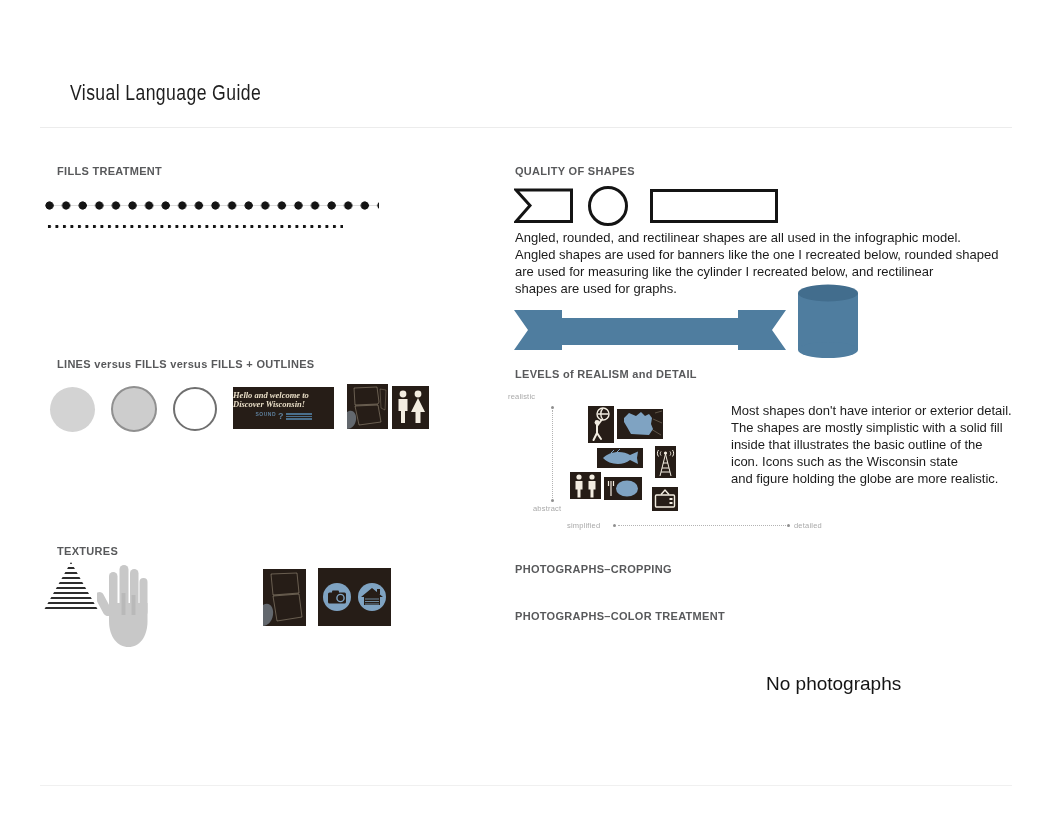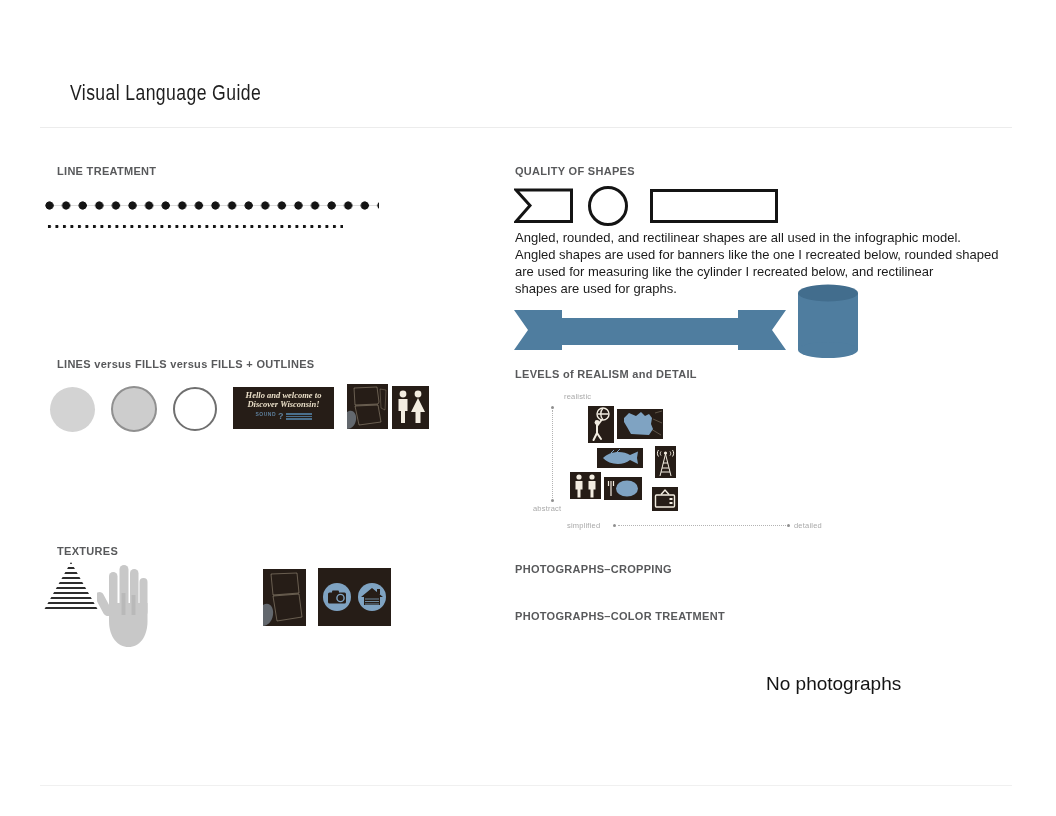--- a/index.html
+++ b/index.html
@@ -33,21 +33,21 @@
     height:5px;
     background-image:radial-gradient(circle at 2.4px 2.4px,#141414 1.5px,rgba(0,0,0,0) 1.9px);
     background-size:7.5px 5px;
     background-repeat:repeat-x;
   }
   .circle{border-radius:50%;}
   .c-fill{width:45px;height:45px;background:#d3d3d3;}
   .c-fill-outline{width:46px;height:46px;background:#cdcdcd;border:2px solid #909090;}
   .c-outline{width:44px;height:44px;background:#fff;border:2px solid #6f6f6f;}
   .tile{background:var(--tile-dark);}
-  .bubble-tile{width:101px;height:42px;padding-top:4px;text-align:center;}
+  .bubble-tile{width:101px;height:42px;padding-top:4px;text-align:left;}
   .bubble-script{font-family:"Liberation Serif",serif;font-style:italic;font-weight:bold;font-size:8.5px;line-height:9px;color:#e9dec7;}
   .bubble-row{display:flex;align-items:flex-start;justify-content:center;gap:2px;margin-top:3px;}
   .bubble-sound{font-size:5px;font-weight:bold;color:#5d7f9b;letter-spacing:0.5px;line-height:5px;}
   .bubble-q{font-size:9px;font-weight:bold;color:#5d7f9b;line-height:8px;}
   .micro-lines{display:flex;flex-direction:column;gap:1px;padding-top:1px;}
   .micro-lines i{display:block;width:26px;height:1.5px;background:#4a6f8c;}
   .pyramid{width:54px;height:48px;clip-path:polygon(50% 0,100% 100%,0 100%);
     background:repeating-linear-gradient(to bottom,#2d2d2d 0 2px,#ffffff 2px 5px);}
   .realism-label{font-size:7.5px;color:var(--label-gray);letter-spacing:0.2px;}
   .vdotted{width:1px;border-left:1px dotted var(--axis-gray);}
@@ -58,21 +58,21 @@
   svg{display:block;}
 </style>
 </head>
 <body>
 
 <div class="page">
 
   <div class="abs title" style="left:70px;top:80px;">Visual Language Guide</div>
   <div class="abs divider" style="left:40px;top:127px;width:972px;"></div>
 
-  <div class="abs sec-head" style="left:57px;top:165px;">LINE TREATMENT</div>
+  <div class="abs sec-head" style="left:57px;top:165px;">FILLS TREATMENT</div>
   <div class="abs dot-line-bold" style="left:45px;top:201px;width:334px;"></div>
   <div class="abs dot-line-fine" style="left:47px;top:224px;width:296px;"></div>
 
   <div class="abs sec-head" style="left:57px;top:358px;">LINES versus FILLS versus FILLS + OUTLINES</div>
 
   <div class="abs circle c-fill" style="left:50px;top:387px;"></div>
   <div class="abs circle c-fill-outline" style="left:111px;top:386px;"></div>
   <div class="abs circle c-outline" style="left:173px;top:387px;"></div>
 
   <div class="abs tile bubble-tile" style="left:233px;top:387px;">
@@ -187,21 +187,21 @@
   <div class="abs" style="left:797px;top:283px;">
     <svg width="62" height="76" viewBox="0 0 62 76">
       <rect x="1" y="10" width="60" height="57" style="fill:var(--accent-blue)"></rect>
       <ellipse cx="31" cy="67" rx="30" ry="8" style="fill:var(--accent-blue)"></ellipse>
       <ellipse cx="31" cy="10" rx="30" ry="8.5" style="fill:var(--cylinder-top)"></ellipse>
     </svg>
   </div>
 
   <div class="abs sec-head" style="left:515px;top:368px;">LEVELS of REALISM and DETAIL</div>
 
-  <div class="abs realism-label" style="left:564px;top:392px;">realistic</div>
+  <div class="abs realism-label" style="left:508px;top:392px;">realistic</div>
   <div class="abs axis-dot" style="left:551px;top:406px;"></div>
   <div class="abs vdotted" style="left:552px;top:410px;height:88px;"></div>
   <div class="abs axis-dot" style="left:551px;top:499px;"></div>
   <div class="abs realism-label" style="left:533px;top:504px;">abstract</div>
 
   <div class="abs tile" style="left:588px;top:406px;width:26px;height:37px;">
     <svg width="26" height="37" viewBox="0 0 26 37">
       <g stroke="#f3ede1" fill="none" stroke-width="1.4">
         <circle cx="15" cy="8" r="6"></circle>
         <path d="M9.5,8 h11 M15,2.3 c-3,3 -3,8.5 0,11.4"></path>
@@ -273,20 +273,25 @@
       <rect x="17.5" y="15" width="3" height="2" fill="#f3ede1"></rect>
     </svg>
   </div>
 
   <div class="abs realism-label" style="left:567px;top:521px;">simplified</div>
   <div class="abs axis-dot" style="left:613px;top:524px;"></div>
   <div class="abs hdotted" style="left:618px;top:525px;width:168px;"></div>
   <div class="abs axis-dot" style="left:787px;top:524px;"></div>
   <div class="abs realism-label" style="left:794px;top:521px;">detailed</div>
 
+  <div class="abs body-text" style="left:731px;top:402px;width:305px;">Most shapes don't have interior or exterior detail.
+The shapes are mostly simplistic with a solid fill
+inside that illustrates the basic outline of the
+icon. Icons such as the Wisconsin state
+and figure holding the globe are more realistic.</div>
 
   <div class="abs sec-head" style="left:515px;top:563px;">PHOTOGRAPHS–CROPPING</div>
   <div class="abs sec-head" style="left:515px;top:610px;">PHOTOGRAPHS–COLOR TREATMENT</div>
   <div class="abs no-photos" style="left:766px;top:673px;">No photographs</div>
 
   <div class="abs divider" style="left:40px;top:785px;width:972px;background:#f0f0f0;"></div>
 
 </div>
 
 </body></html>

